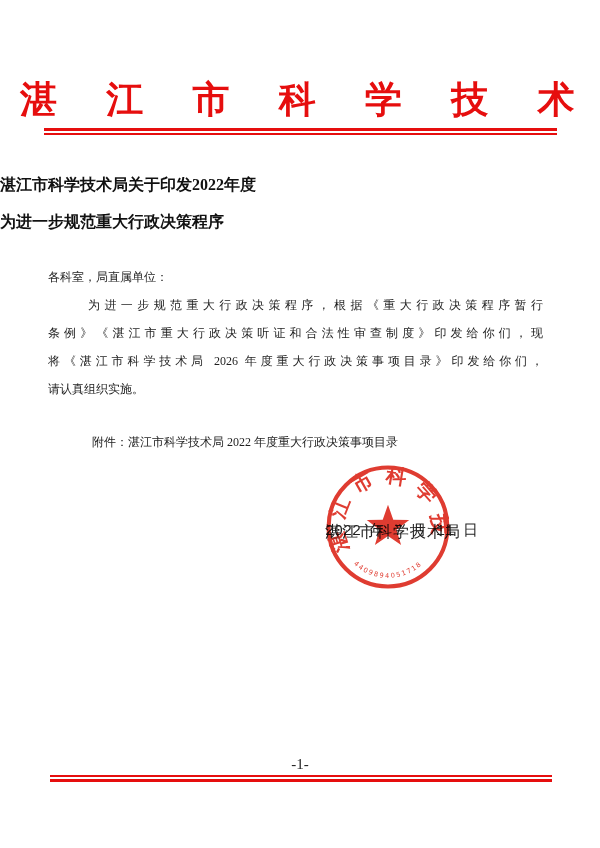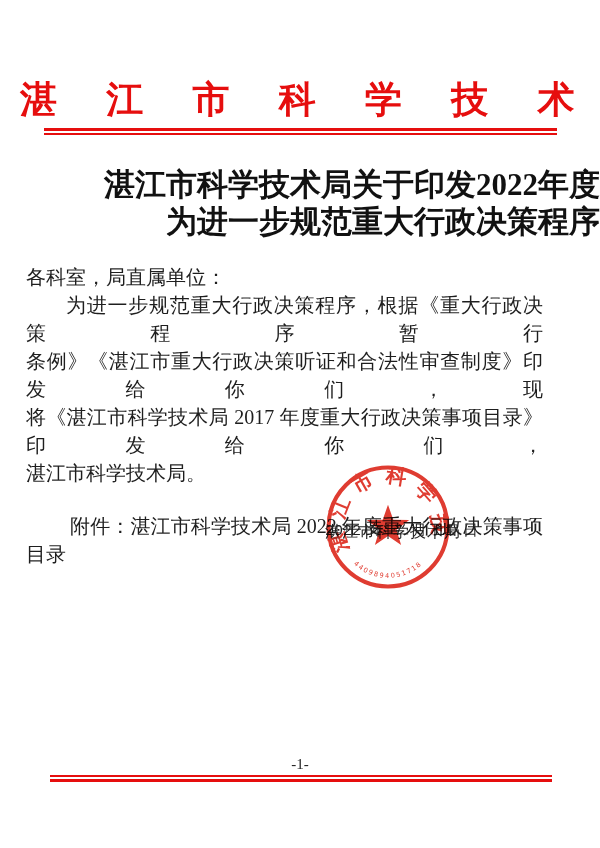--- a/index.html
+++ b/index.html
@@ -27,30 +27,30 @@
     width:513px;
     margin:7px auto 0;
     height:2px;                   
     border-top:3px solid #e60e0e;
     border-bottom:2px solid #e60e0e;
     background:#ffffff;
   }
   
   .doc-title{
     margin-top:31px;
-    text-align:right;
-    font-size:31px;
+    text-align:left;
+    font-size:16px;
     font-weight:bold;
     line-height:37px;
     color:#111111;
   }
   
   .body-text{
-    margin:23px 57px 0 26px;
-    font-size:20px;
+    margin:23px 57px 0 48px;
+    font-size:12px;
     line-height:28px;
     text-align:justify;
   }
   .body-text .fill{ text-align-last:justify; }
   .body-text .para-indent{ text-indent:40px;font-family:Liberation Serif, serif; }
   .attachment-line{
     margin-top:25px;
     text-indent:44px;
   }
   
@@ -94,22 +94,22 @@
 
   <div class="doc-title">
     <div>湛江市科学技术局关于印发2022年度</div>
     <div>为进一步规范重大行政决策程序</div>
   </div>
 
   <div class="body-text">
     <div>各科室，局直属单位：</div>
     <div class="fill para-indent">为进一步规范重大行政决策程序，根据《重大行政决策程序暂行</div>
     <div class="fill">条例》《湛江市重大行政决策听证和合法性审查制度》印发给你们，现</div>
-    <div class="fill">将《湛江市科学技术局 2017 年度重大行政决策事项目录》印发给你们，</div>
-    <div>湛江市科学技术局。</div>
+    <div class="fill">将《湛江市科学技术局 2026 年度重大行政决策事项目录》印发给你们，</div>
+    <div>请认真组织实施。</div>
     <div class="attachment-line">附件：湛江市科学技术局 2022 年度重大行政决策事项目录</div>
   </div>
 
   <div class="sig-agency">湛江市科学技术局</div>
   <div class="sig-date">2022 年 7 月 11 日</div>
 
   <svg class="seal" viewBox="0 0 128 124">
     <circle cx="64" cy="62" r="58.5" fill="none" stroke="#dd2b1f" stroke-width="4"></circle>
     <path id="sealTopArc" d="M 25.9,84 A 44,44 0 1 1 102.1,84" fill="none"></path>
     <path id="sealBottomArc" d="M 28.6,97.4 A 50,50 0 0 0 99.4,97.4" fill="none"></path>

